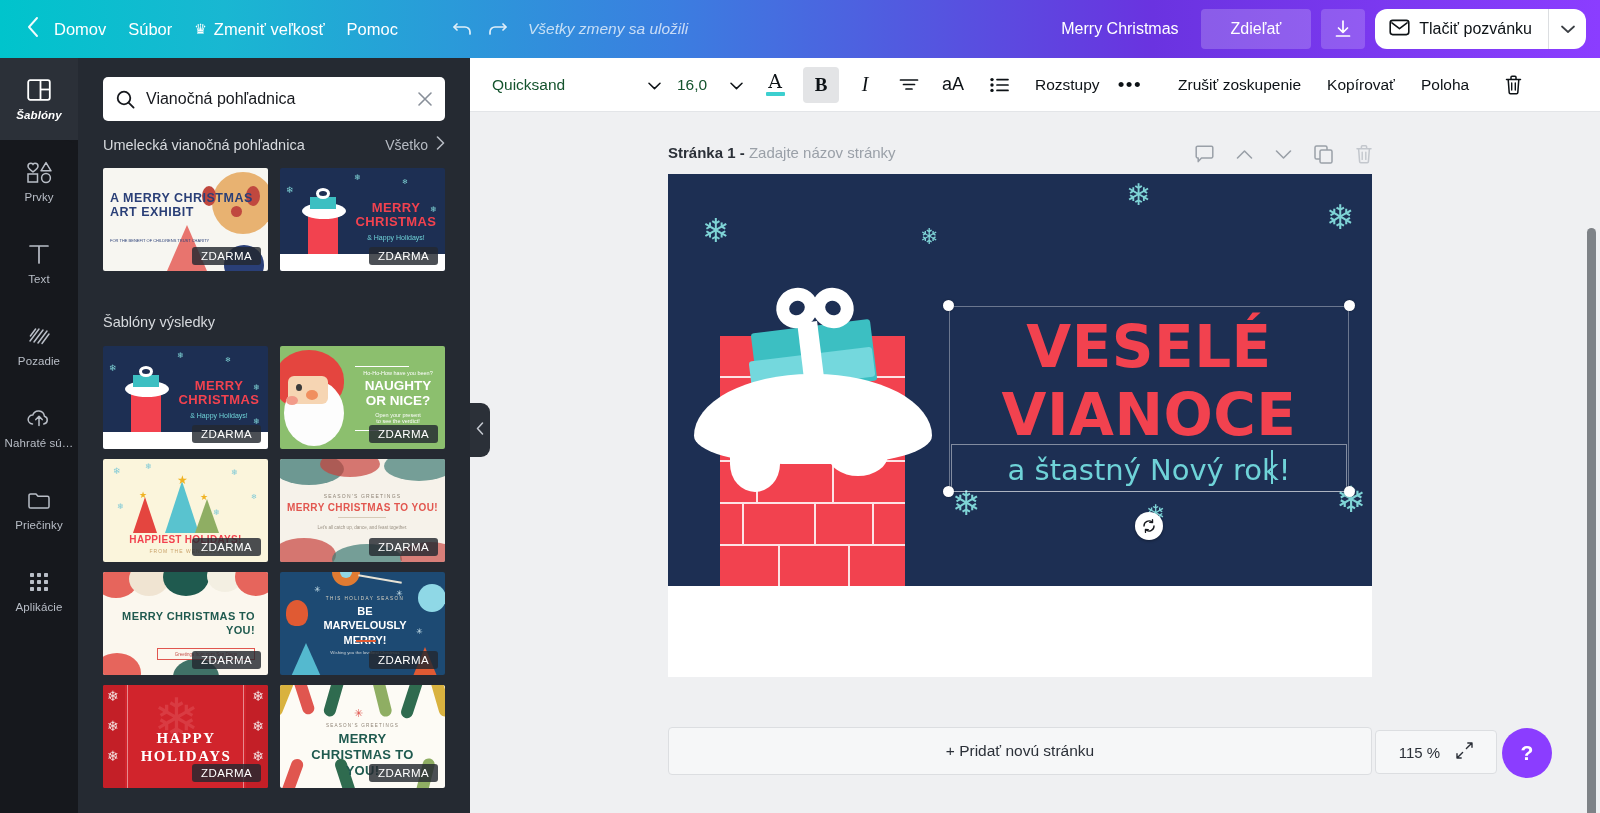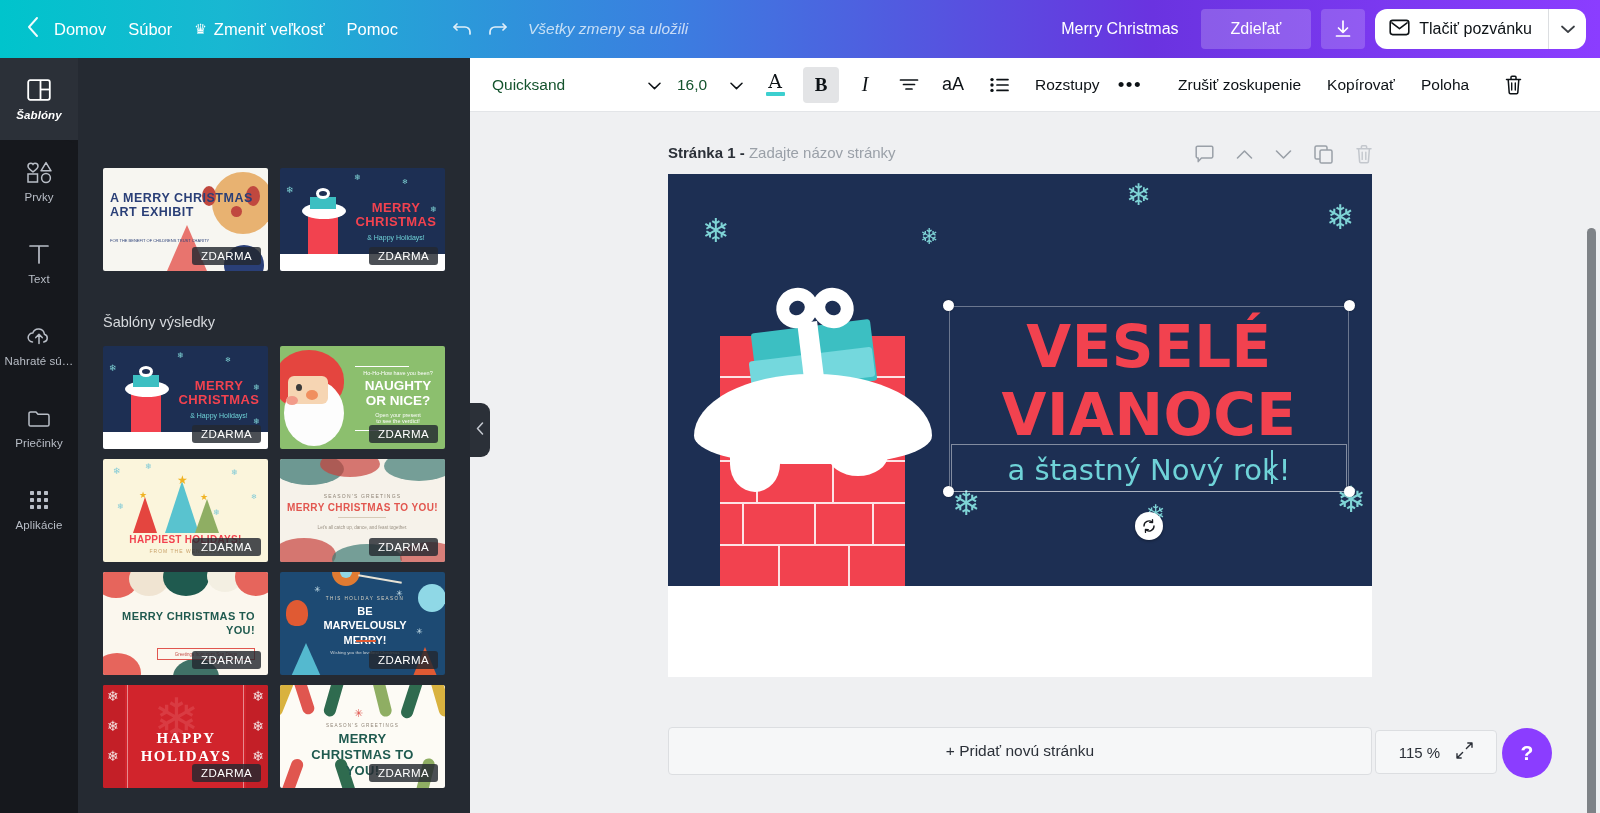--- a/index.html
+++ b/index.html
@@ -328,20 +328,34 @@
 
   <div class="rail-item">
     <span class="rail-ico">
       <svg width="22" height="22" viewBox="0 0 22 22">
           <path d="M2 3 H20 M11 3 V20" fill="none" stroke="#b9bec7" stroke-width="1.7" stroke-linecap="round"></path>
         </svg>
     </span>
     <span class="rail-label">Text</span>
   </div>
 
+  <div class="rail-item">
+    <span class="rail-ico">
+      <svg width="24" height="22" viewBox="0 0 24 22">
+        <g stroke="#b9bec7" stroke-width="1.5" stroke-linecap="round">
+          <path d="M3 16 L12 4"></path>
+            <path d="M7 17 L16 5"></path>
+            <path d="M11 18 L20 6"></path>
+            <path d="M15 18.5 L22 9"></path>
+            <path d="M3.4 11 L8.6 4"></path>
+        </g>
+      </svg>
+    </span>
+    <span class="rail-label">Pozadie</span>
+  </div>
 
   <div class="rail-item">
     <span class="rail-ico">
       <svg width="26" height="22" viewBox="0 0 26 22">
           <path d="M6.5 17 a4.5 4.5 0 0 1 .3-9 a6 6 0 0 1 11.6 1.2 a4 4 0 0 1 -.7 7.8" fill="none" stroke="#b9bec7" stroke-width="1.5" stroke-linecap="round"></path>
           <path d="M13 18.5 V9.5 M9.8 12.6 L13 9.3 L16.2 12.6" fill="none" stroke="#b9bec7" stroke-width="1.5" stroke-linecap="round" stroke-linejoin="round"></path>
         </svg>
     </span>
     <span class="rail-label">Nahraté sú…</span>
   </div>
@@ -370,21 +384,46 @@
             <rect x="16" y="16" width="4" height="4" rx=".7"></rect>
           </g>
         </svg>
     </span>
     <span class="rail-label">Aplikácie</span>
   </div>
 </div>
 
 <div id="panel">
 
-
+  <div id="searchbox">
+    <span id="search-icon">
+      <svg width="19" height="19" viewBox="0 0 19 19">
+          <circle cx="8" cy="8" r="6.3" fill="none" stroke="#16181d" stroke-width="1.8"></circle>
+          <path d="M12.6 12.6 L17.6 17.6" stroke="#16181d" stroke-width="1.8" stroke-linecap="round"></path>
+        </svg>
+    </span>
+    <input id="search-input" value="Vianočná pohľadnica" style="">
+    <span id="search-clear">
+      <svg width="16" height="16" viewBox="0 0 16 16">
+          <path d="M2 2 L14 14 M14 2 L2 14" stroke="#888f99" stroke-width="1.6" stroke-linecap="round"></path>
+        </svg>
+    </span>
+  </div>
+
+  <div class="sec-head" style="top:78px">
+    <span class="sec-title">Umelecká vianočná pohľadnica</span>
+    <span class="sec-all">
+      <span>Všetko</span>
+      <span>
+        <svg width="9" height="14" viewBox="0 0 9 14">
+            <path d="M1.5 1 L7.5 7 L1.5 13" fill="none" stroke="#b6bbc3" stroke-width="1.6" stroke-linecap="round" stroke-linejoin="round"></path>
+          </svg>
+      </span>
+    </span>
+  </div>
 
   <div class="grid" id="grid-featured" style="top:110px">
 
     <div class="card" style="background:#f7f6f1">
       <div style="position:absolute;right:-6px;top:4px;width:62px;height:62px;border-radius:50%;background:#e8b271"></div>
       <div style="position:absolute;right:8px;top:18px;width:14px;height:20px;border-radius:50%;background:#c0483f"></div>
       <div style="position:absolute;right:52px;top:18px;width:14px;height:20px;border-radius:50%;background:#c0483f"></div>
       <div style="position:absolute;right:26px;top:38px;width:11px;height:11px;border-radius:50%;background:#c0483f"></div>
       <div style="position:absolute;right:4px;bottom:-14px;width:40px;height:40px;border-radius:50%;background:#2a3f77"></div>
       <div style="position:absolute;left:64px;bottom:0;width:0;height:0;border-left:20px solid transparent;border-right:20px solid transparent;border-bottom:46px solid #e8746e"></div>

